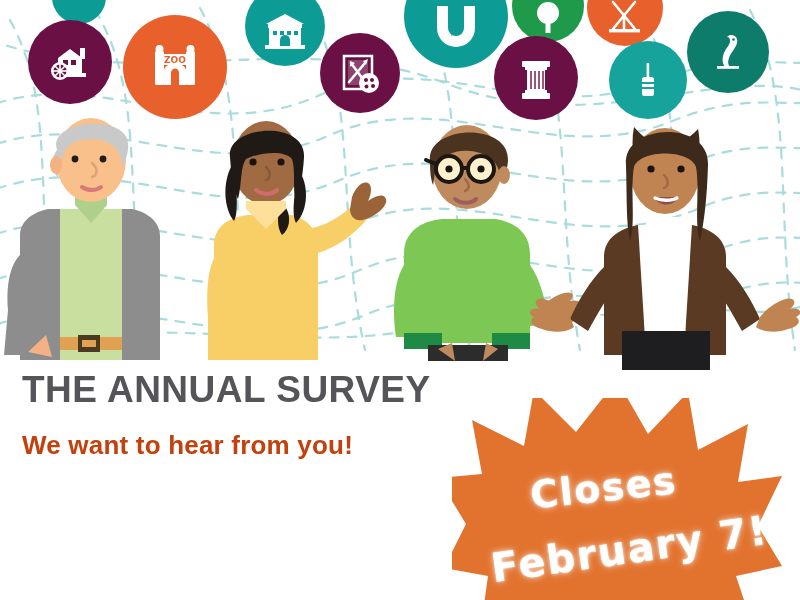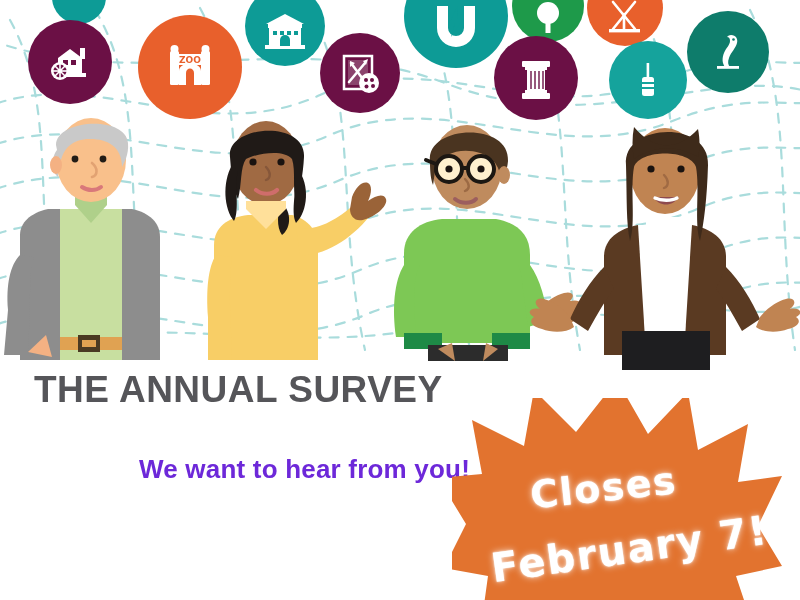--- a/index.html
+++ b/index.html
@@ -45,41 +45,40 @@
     left:0; top:105px; width:800px; height:265px;
     z-index:3;
   }
 
   
   .text-block {
     position:absolute;
     left:0; top:370px;
     width:470px;
     z-index:5;
-    padding-left:34px;
+    padding-left:22px;
   }
   .headline {
     font-family:"Liberation Sans", sans-serif;
     font-weight:bold;
     font-size:37px;
     line-height:1.07;
     letter-spacing:0.5px;
     color:#555559;
     white-space:nowrap;
   }
   .headline .line2 { padding-left:42px; }
   .subhead {
-    margin-top:44px;
+    margin-top:20px;
     font-family:"Liberation Sans", sans-serif;
     font-weight:bold;
     font-size:26px;
     letter-spacing:0.2px;
-    color:#6d28d9;
+    color:#c2410c;
     white-space:nowrap;
-    text-align:right;
   }
 
   
   .badge {
     position:absolute;
     left:452px; top:398px;
     width:330px; height:230px;
     z-index:6;
   }
   .badge-text {
@@ -154,21 +153,21 @@
         <g stroke="#ffffff" stroke-width="1.6">
           <line x1="16" y1="28" x2="16" y2="42"></line>
           <line x1="9" y1="35" x2="23" y2="35"></line>
           <line x1="11" y1="30" x2="21" y2="40"></line>
           <line x1="21" y1="30" x2="11" y2="40"></line>
         </g>
         <circle cx="16" cy="35" r="2" fill="#ffffff"></circle>
       </svg>
     </div>
 
-    <div class="icon-circle" style="left:138px; top:15px; width:104px; height:104px; background:#E8602C;">
+    <div class="icon-circle" style="left:123px; top:15px; width:104px; height:104px; background:#E8602C;">
       <svg width="64" height="64" viewBox="0 0 64 64">
         <g fill="#ffffff">
           <rect x="12" y="16" width="9" height="34" rx="1.5"></rect>
           <rect x="43" y="16" width="9" height="34" rx="1.5"></rect>
           <circle cx="16.5" cy="14" r="4"></circle>
           <circle cx="47.5" cy="14" r="4"></circle>
           <path d="M21 36 C21 26 43 26 43 36 L43 50 L36 50 L36 38 C36 32 28 32 28 38 L28 50 L21 50 Z"></path>
           <rect x="19" y="19" width="26" height="11" rx="2"></rect>
         </g>
         <text x="32" y="27.5" font-family="DejaVu Sans, sans-serif" font-size="9" font-weight="bold" fill="#E8602C" text-anchor="middle">ZOO</text>

